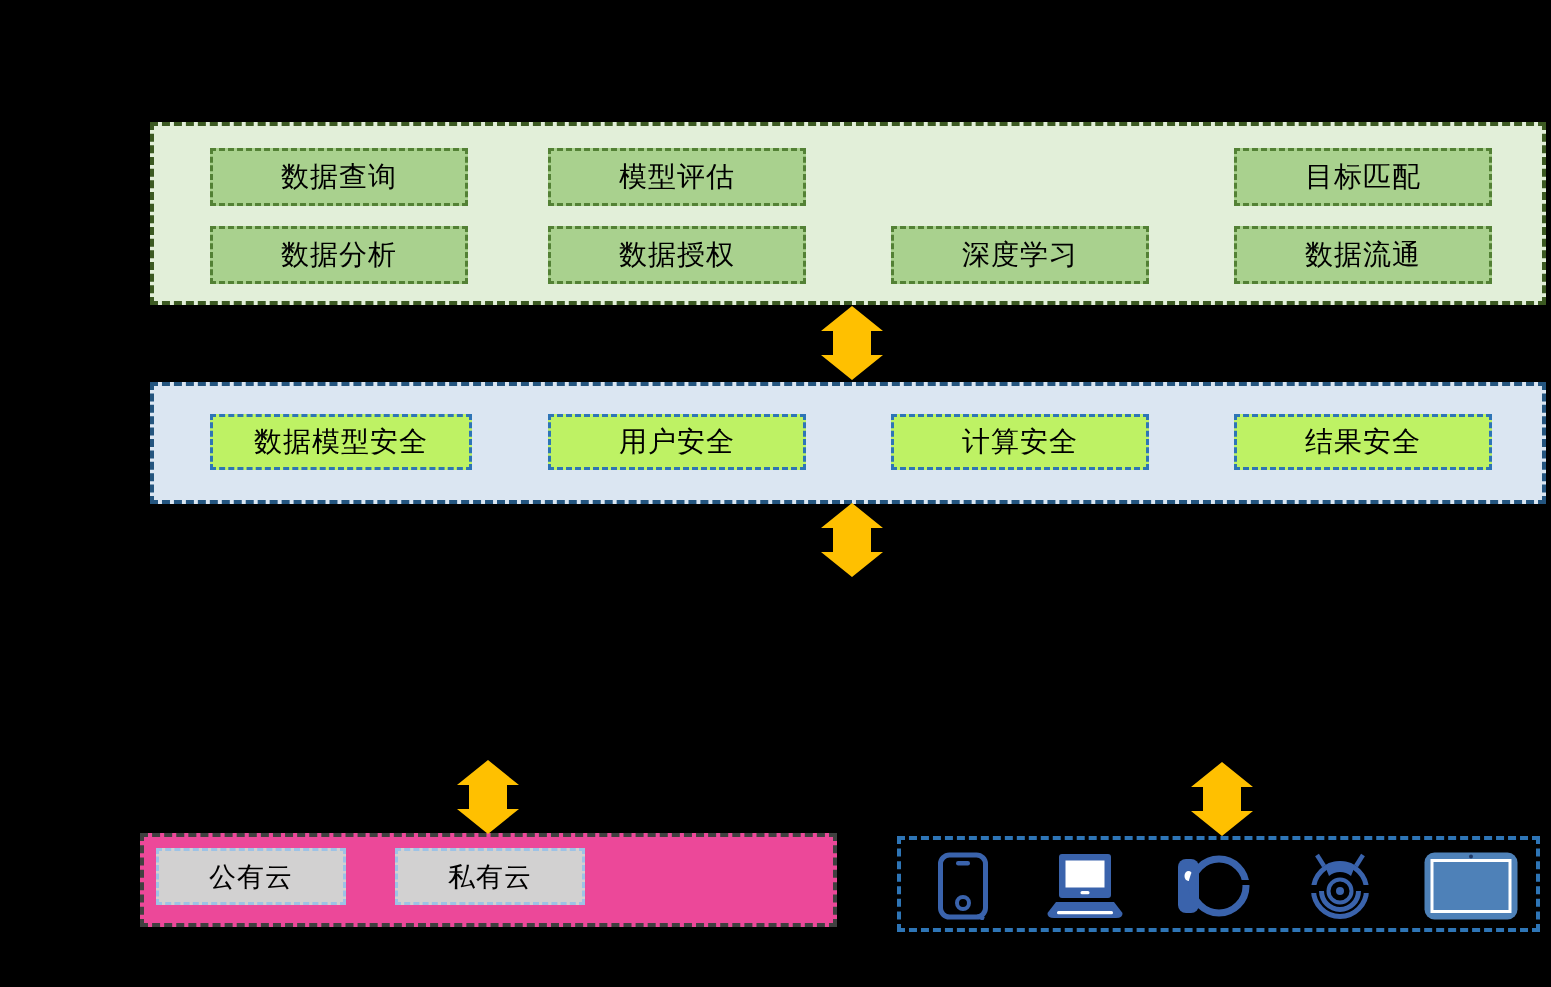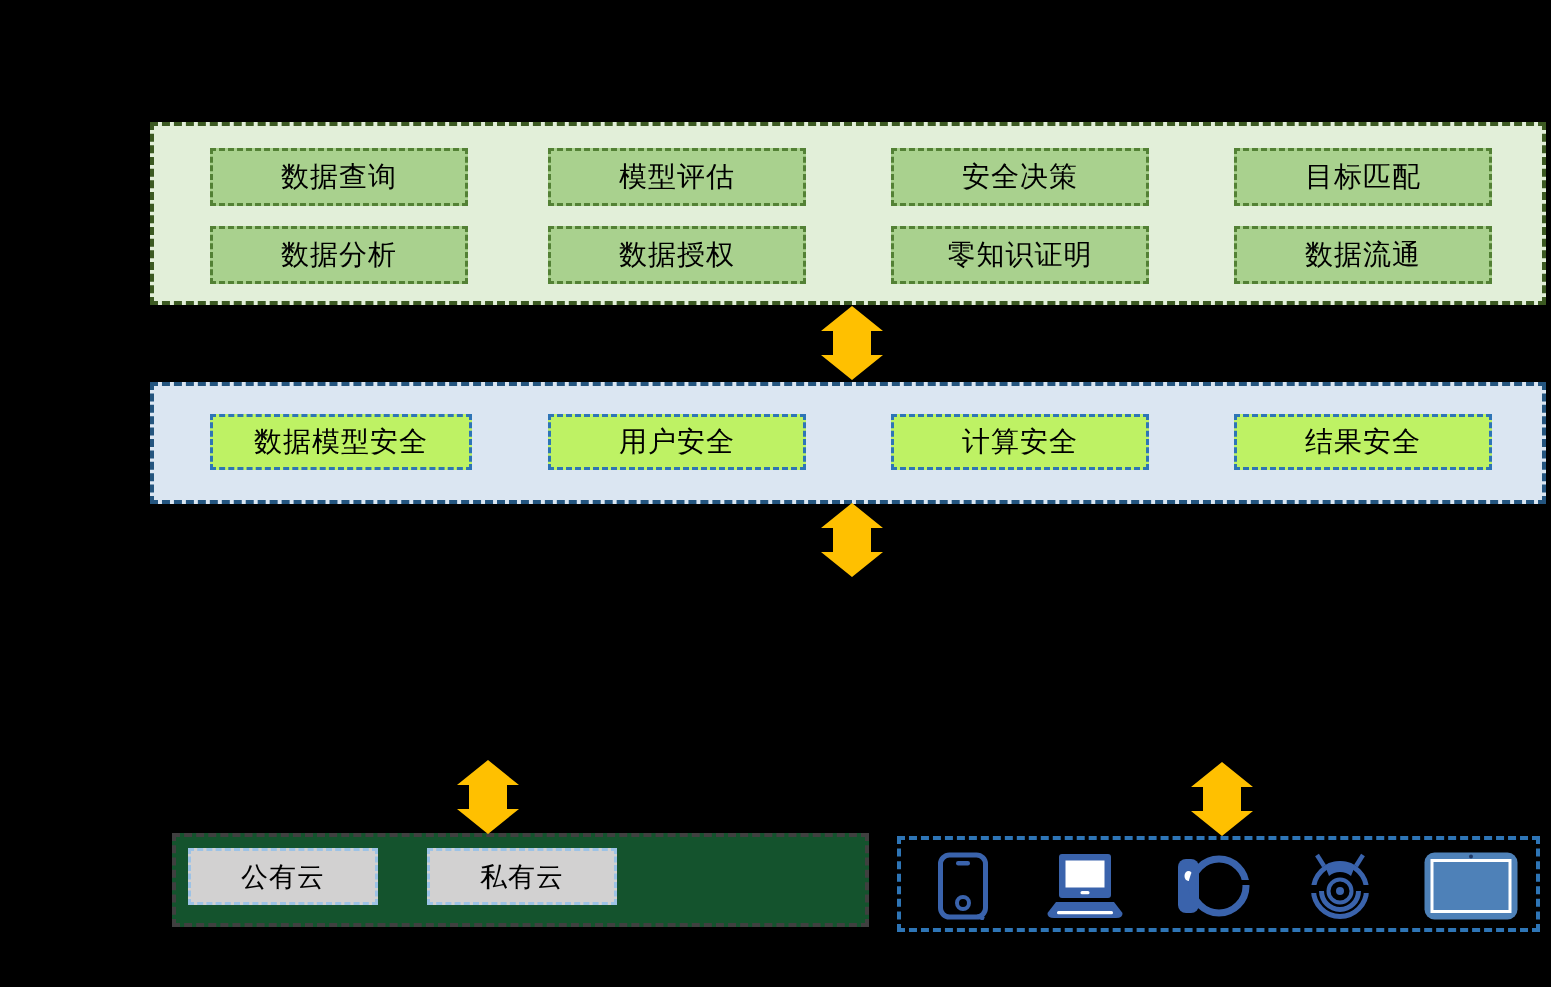--- a/index.html
+++ b/index.html
@@ -20,42 +20,41 @@
   
   .layer-sec{left:150px;top:382px;width:1396px;height:122px;background:#DBE6F2;border:4px dashed #24557F;}
   .sec-box{background:#bef264;border:3px dashed #2E75B6;width:258px;height:56px;top:28px;}
   .sec-c0{left:56px;width:262px}.sec-c1{left:394px}.sec-c2{left:737px}.sec-c3{left:1080px}
   
   .layer-tech{left:150px;top:577px;width:1396px;height:184px;background:#D7DFEF;border:4px dashed #24557F;}
   .tech-box{background:#B5C6E6;border:3px dashed #2F5496;width:258px;height:58px;}
   .tech-c0{left:105px}.tech-c1{left:567px}.tech-c2{left:1031px}
   .tech-r0{top:22px}.tech-r1{top:96px}
   
-  .layer-cloud{left:140px;top:833px;width:697px;height:94px;background:#14532d;border:4px dashed #404040;margin-left:32px;}
+  .layer-cloud{left:140px;top:833px;width:697px;height:94px;background:#ec4899;border:4px dashed #404040;}
   .cloud-box{background:#D2D1D1;border:3px dashed #9DC3E6;width:190px;height:57px;top:11px;font-size:27px;}
   .cloud-c0{left:12px}.cloud-c1{left:251px}.cloud-c2{left:483px}
   
   .layer-devices{left:897px;top:836px;width:643px;height:96px;background:transparent;border:4px dashed #2E75B6;}
   .dev-icon{position:absolute;}
   
   .arrow{position:absolute;width:64px;height:74px;}
 </style>
 </head>
 <body>
 
 <div class="canvas">
 
   <div class="layer layer-app">
     <div class="box app-box app-c0 app-r0">数据查询</div>
     <div class="box app-box app-c1 app-r0">模型评估</div>
-    <div class="box app-box app-c2 app-r0">安全决策</div>
     <div class="box app-box app-c3 app-r0">目标匹配</div>
     <div class="box app-box app-c0 app-r1">数据分析</div>
     <div class="box app-box app-c1 app-r1">数据授权</div>
-    <div class="box app-box app-c2 app-r1">零知识证明</div>
+    <div class="box app-box app-c2 app-r1">深度学习</div>
     <div class="box app-box app-c3 app-r1">数据流通</div>
   </div>
 
   <div class="layer layer-sec">
     <div class="box sec-box sec-c0">数据模型安全</div>
     <div class="box sec-box sec-c1">用户安全</div>
     <div class="box sec-box sec-c2">计算安全</div>
     <div class="box sec-box sec-c3">结果安全</div>
   </div>
 

